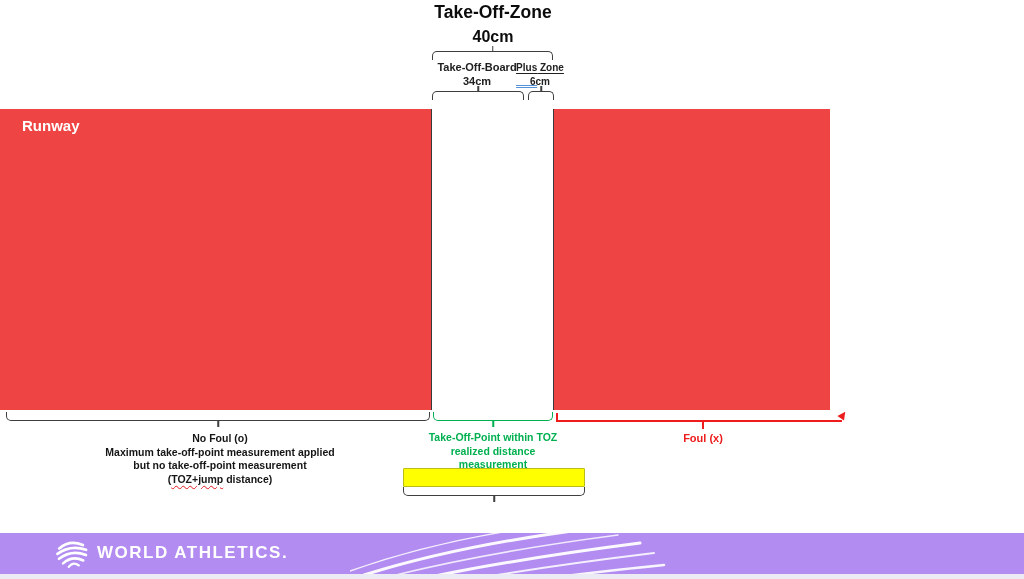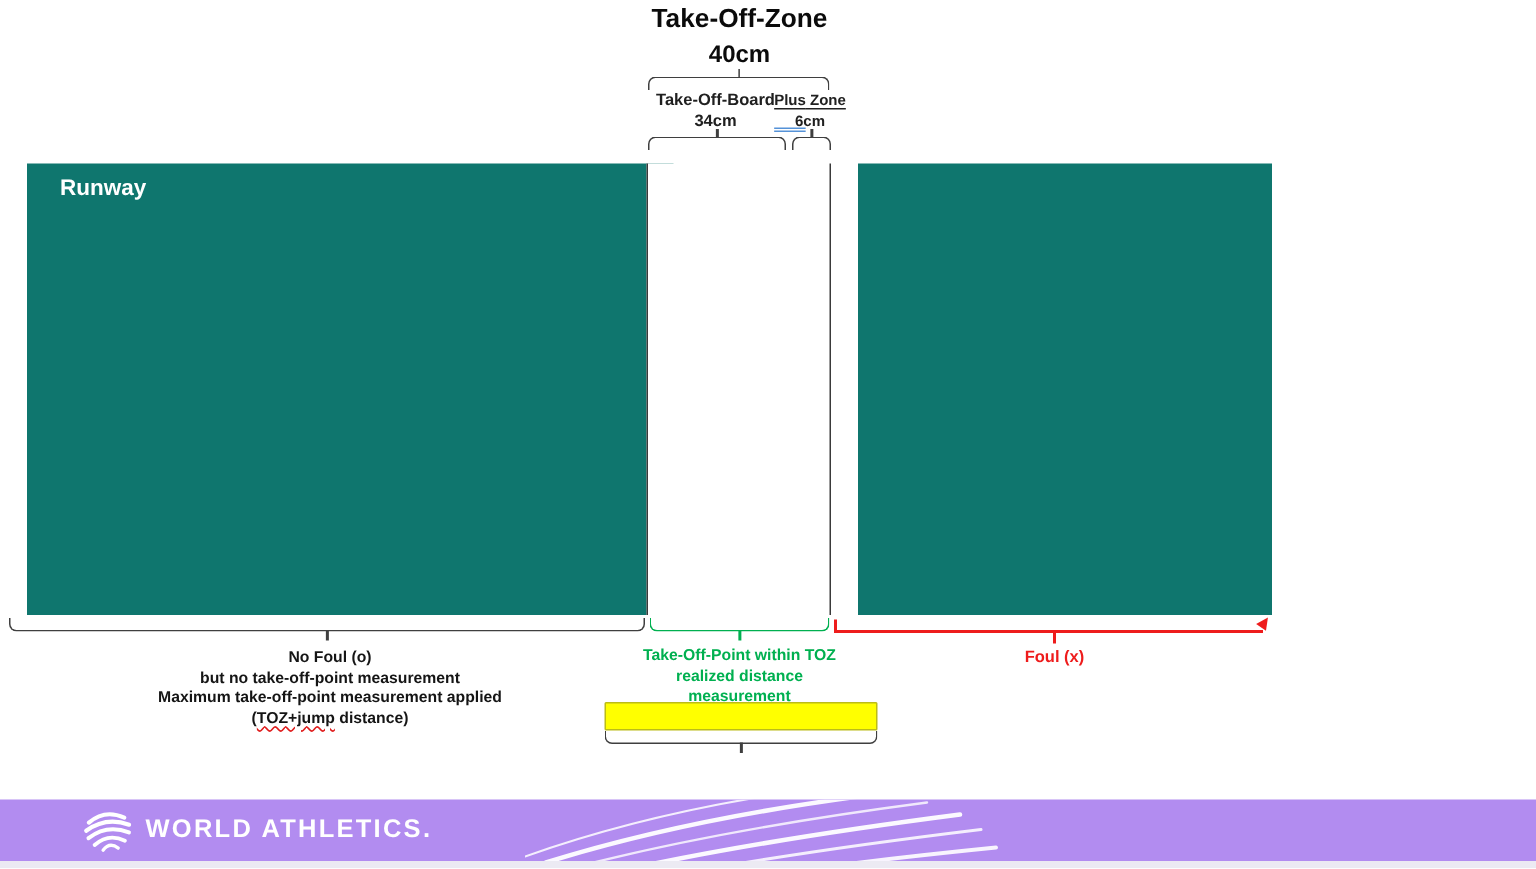--- a/index.html
+++ b/index.html
@@ -27,21 +27,21 @@
   
   .brace{position:absolute;box-sizing:border-box;height:9px;}
   .brace.down{border-top:1.5px solid #3f3f3f;border-left:1.5px solid #3f3f3f;border-right:1.5px solid #3f3f3f;border-radius:5px 5px 0 0;}
   .brace.down::after{content:"";position:absolute;left:50%;top:-6px;width:1.5px;height:6px;background:#3f3f3f;transform:translateX(-50%);}
   .brace.up{border-bottom:1.5px solid #3f3f3f;border-left:1.5px solid #3f3f3f;border-right:1.5px solid #3f3f3f;border-radius:0 0 5px 5px;}
   .brace.up::after{content:"";position:absolute;left:50%;bottom:-7px;width:1.5px;height:7px;background:#3f3f3f;transform:translateX(-50%);}
   .brace.green{border-color:#00B050;}
   .brace.green::after{background:#00B050;}
 
   
-  .runway{background:#0f766e;margin-left:18px;}
+  .runway{background:#ef4444;}
   .toz{background:#ffffff;border-left:1px solid #3a3a3a;border-right:1px solid #3a3a3a;box-sizing:border-box;}
   .sandpit{background:#F9CB1B;}
 
   
   .redline{background:#EE1C1C;}
   .red-arrow{width:0;height:0;border-left:4.5px solid transparent;border-right:4.5px solid transparent;border-bottom:8px solid #EE1C1C;transform:rotate(35deg);}
 
   
   .cam-bar{background:#FFFF00;border:1px solid #bcbc17;box-sizing:border-box;border-radius:1px;}
 
@@ -75,22 +75,22 @@
   </div>
 
   <div class="abs toz" style="left:431px;top:109px;width:123px;height:301px;"></div>
 
   <div class="abs runway" style="left:554px;top:109px;width:276px;height:301px;"></div>
 
 
   <div class="brace up" style="left:6px;top:412px;width:424px;"></div>
   <div class="abs ctr note" style="left:220px;top:432px;">
     <div>No Foul (o)</div>
+    <div>Maximum take-off-point measurement applied</div>
     <div>but no take-off-point measurement</div>
-    <div>Maximum take-off-point measurement applied</div>
     <div><span>(</span><span class="wavy">TOZ+jump</span><span> distance)</span></div>
   </div>
 
   <div class="brace up green" style="left:433px;top:412px;width:120px;"></div>
   <div class="abs ctr note note-green" style="left:493px;top:431px;">
     <div>Take-Off-Point within TOZ</div>
     <div>realized distance</div>
     <div>measurement</div>
   </div>
 

